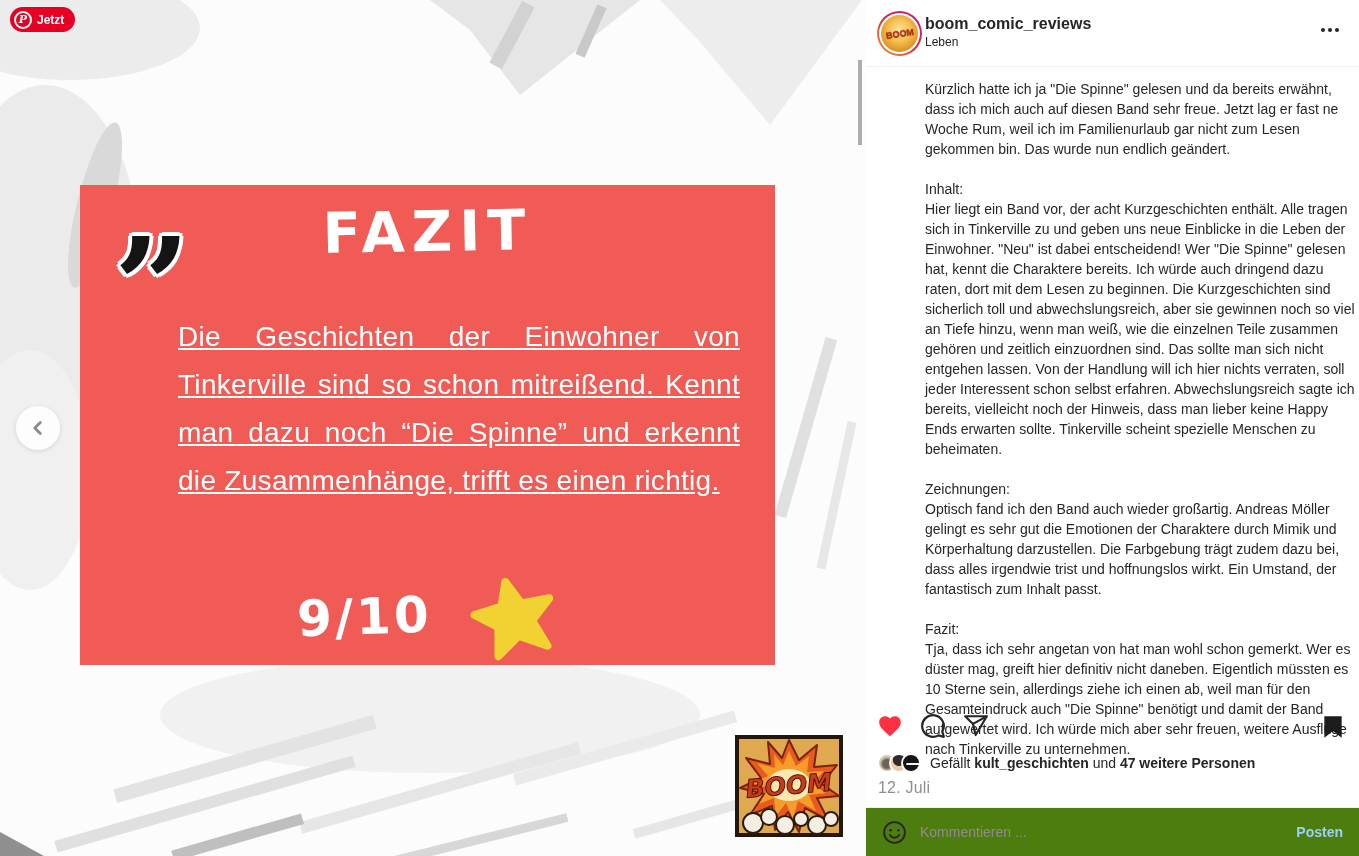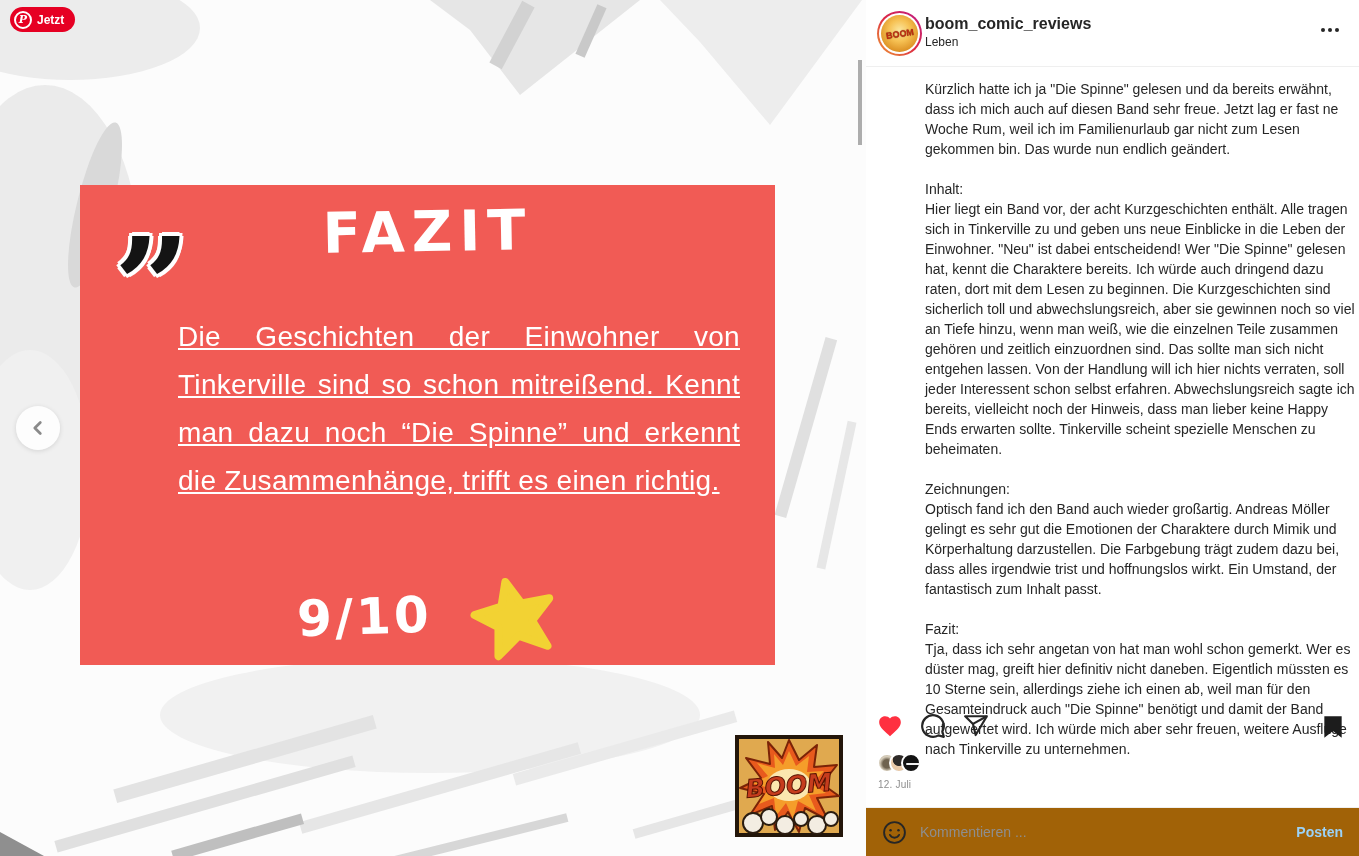--- a/index.html
+++ b/index.html
@@ -75,24 +75,24 @@
   .likes-row { position:absolute; top:753px; left:11px; display:flex; align-items:center; font-size:14px; color:#262626; }
   .liker-avatars { display:flex; margin-right:9px; padding:0; }
   .liker-avatar { width:20px; height:20px; border-radius:50%; border:2px solid #fff; margin-left:-8px; }
   .liker-avatar:first-child { margin-left:0; }
   .la-1 { background:radial-gradient(circle at 50% 55%, #6f6350 0 35%, #d8cfbd 60%, #b9ad97 100%); }
   .la-2 { background:radial-gradient(circle at 50% 30%, #2e2a28 0 42%, #e9c9a8 48% 78%, #cdd3d6 82%); }
   .la-3 { background:#131313; position:relative; }
   .la-3::after { content:""; position:absolute; left:3px; top:8px; width:14px; height:2px; background:#f2f2f2; border-radius:1px; }
   .likes-text button { font-size:14px; font-weight:700; padding:0; }
 
-  .post-date { position:absolute; top:779px; left:12px; font-size:10px; color:#8e8e8e; letter-spacing:.2px;text-align:center; }
+  .post-date { position:absolute; top:779px; left:12px; font-size:16px; color:#8e8e8e; letter-spacing:.2px;text-align:center; }
 
   .comment-bar { position:absolute; left:0; right:0; bottom:0; height:49px; border-top:1px solid #efefef;
-    display:flex; align-items:center; padding:0 16px; gap:13px; background:#a16207; }
+    display:flex; align-items:center; padding:0 16px; gap:13px; background:#4d7c0f; }
   .comment-bar svg { width:25px; height:25px; display:block; }
   .comment-input { flex:1; border:none; outline:none; font-size:14px; color:#262626; background:transparent; }
   .comment-input::placeholder { color:#8e8e8e; }
   .post-btn { color:#9bd2f7; font-weight:600; font-size:14px; padding:0;text-align:center; }
 </style>
 </head>
 <body>
 
 <div class="left-panel">
 
@@ -217,20 +217,26 @@
       </svg>
     </button>
   </div>
 
   <div class="likes-row">
     <button class="liker-avatars">
       <span class="liker-avatar la-1"></span>
       <span class="liker-avatar la-2"></span>
       <span class="liker-avatar la-3"></span>
     </button>
+    <span class="likes-text">
+      <span>Gefällt</span>
+      <button>kult_geschichten</button>
+      <span>und</span>
+      <button>47 weitere Personen</button>
+    </span>
   </div>
 
   <div class="post-date">12. Juli</div>
 
   <div class="comment-bar">
     <button class="icon-btn" aria-label="emoji">
       <svg viewBox="0 0 24 24" fill="none" stroke="#262626" stroke-width="1.8">
         <circle cx="12" cy="12" r="10"></circle>
         <circle cx="8.2" cy="9.8" r="1.2" fill="#262626" stroke="none"></circle>
         <circle cx="15.8" cy="9.8" r="1.2" fill="#262626" stroke="none"></circle>

